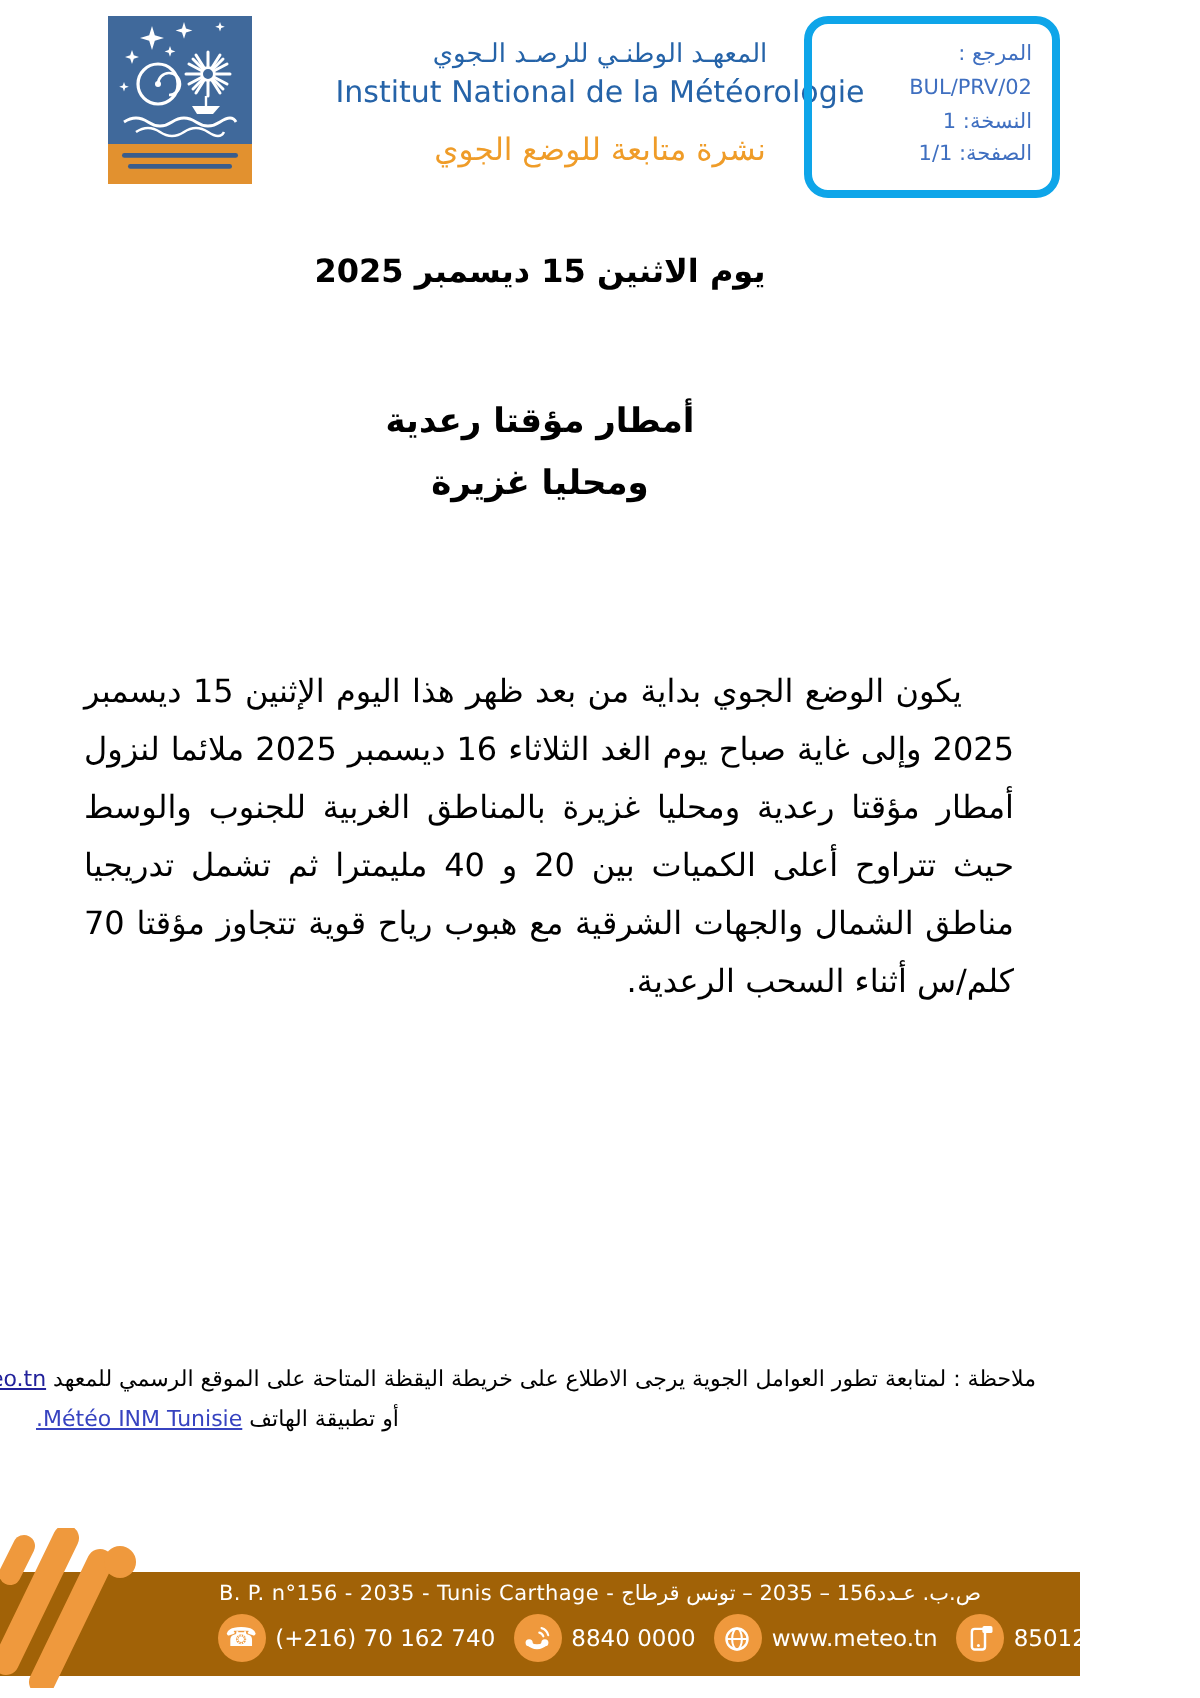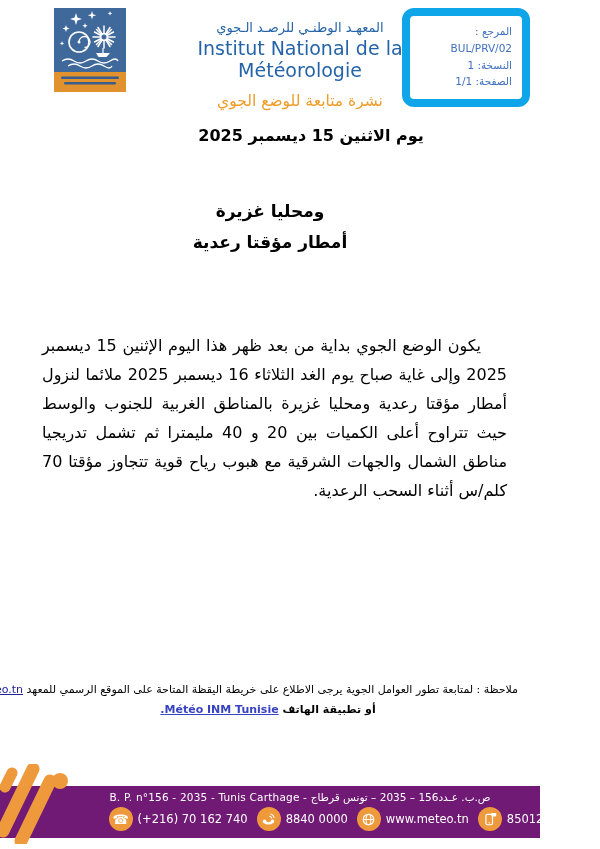--- a/index.html
+++ b/index.html
@@ -4,45 +4,45 @@
 <style>
   html,body{margin:0;padding:0;background:#fff;}
   .page{
     position:relative;width:540px;height:849px;background:#ffffff;
     font-family:"DejaVu Sans",sans-serif;overflow:hidden;color:#000;
   }
   
   .logo{position:absolute;left:54px;top:8px;width:72px;height:84px;}
   .header-center{position:absolute;left:150px;top:20px;width:300px;text-align:center;}
   .org-ar{color:#2563a8;font-size:13px;direction:rtl;letter-spacing:.5px;}
-  .org-fr{color:#2563a8;font-size:19px;margin-top:2px;}
+  .org-fr{color:#2563a8;font-size:15px;margin-top:2px;}
   .subtitle{color:#ef9c28;font-size:15.5px;font-weight:normal;margin-top:11px;direction:rtl;}
   .ref-box{
     position:absolute;right:10px;top:8px;width:128px;box-sizing:border-box;
-    border:8px solid #0ea5e9;border-radius:12px;padding:7px 10px 9px;
+    border:4px solid #0ea5e9;border-radius:12px;padding:7px 10px 9px;
     direction:rtl;color:#3f6fc0;font-size:10.5px;line-height:1.6;text-align:right;
   }
   
   .date-line{position:absolute;top:126px;left:0;width:100%;text-align:center;
-    font-weight:bold;font-size:16px;direction:rtl;padding-left:41px;}
+    font-weight:bold;font-size:16px;direction:rtl;}
   .doc-title{position:absolute;top:196px;left:0;width:100%;text-align:center;
     font-weight:bold;font-size:17px;line-height:31px;direction:rtl;}
   .body-text{position:absolute;top:331px;left:42px;right:33px;margin:0;
     direction:rtl;text-align:justify;font-size:16px;line-height:29px;text-indent:26px;}
   
   .footnote{position:absolute;top:683px;left:18px;right:22px;direction:rtl;font-size:11px;}
   .fn-line1{white-space:nowrap;text-align:right;}
-  .fn-line2{text-align:center;margin-top:7px;font-weight:bold;}
+  .fn-line2{text-align:left;margin-top:7px;}
   .u{}
   .link{text-decoration:underline;cursor:pointer;}
   .link-site{color:#22229b;}
   .link-app{color:#3743c0;}
   .fn-suffix{color:#3743c0;text-decoration:underline;}
   
-  .footer-bar{position:absolute;left:0;top:786px;width:600px;height:52px;background:#701a75;}
+  .footer-bar{position:absolute;left:0;top:786px;width:600px;height:52px;background:#a16207;}
   .address{color:#fff;font-size:10.5px;text-align:center;padding-top:5px;letter-spacing:.2px;}
   .address .ar{direction:rtl;unicode-bidi:isolate;}
   .contacts{display:flex;justify-content:center;align-items:center;gap:9px;margin-top:4px;padding-left:52px;}
   .contact{display:flex;align-items:center;gap:5px;color:#fff;font-size:11.5px;white-space:nowrap;}
   .badge{width:24px;height:24px;border-radius:50%;background:#ef993d;
     display:flex;align-items:center;justify-content:center;flex:0 0 24px;}
   .badge .glyph{color:#fff;font-size:13px;line-height:1;}
   .decoration{position:absolute;left:0;top:764px;width:92px;height:80px;}
 </style>
 </head>
@@ -97,22 +97,22 @@
 
   <div class="ref-box">
     <div>المرجع : BUL/PRV/02</div>
     <div>النسخة: 1</div>
     <div>الصفحة: 1/1</div>
   </div>
 
   <div class="date-line">يوم الاثنين 15 ديسمبر 2025</div>
 
   <div class="doc-title">
+    <div>أمطار مؤقتا رعدية</div>
     <div>ومحليا غزيرة</div>
-    <div>أمطار مؤقتا رعدية</div>
   </div>
 
   <p class="body-text">يكون الوضع الجوي بداية من بعد ظهر هذا اليوم الإثنين 15 ديسمبر 2025 وإلى غاية صباح يوم الغد الثلاثاء 16 ديسمبر 2025 ملائما لنزول أمطار مؤقتا رعدية ومحليا غزيرة بالمناطق الغربية للجنوب والوسط حيث تتراوح أعلى الكميات بين 20 و 40 مليمترا ثم تشمل تدريجيا مناطق الشمال والجهات الشرقية مع هبوب رياح قوية تتجاوز مؤقتا 70 كلم/س أثناء السحب الرعدية.</p>
 
   <div class="footnote">
     <div class="fn-line1">
       <span class="u">ملاحظة :</span>
       <span>لمتابعة تطور العوامل الجوية يرجى الاطلاع على خريطة اليقظة المتاحة على الموقع الرسمي للمعهد</span>
       <a class="link link-site">www.meteo.tn</a>
     </div>

